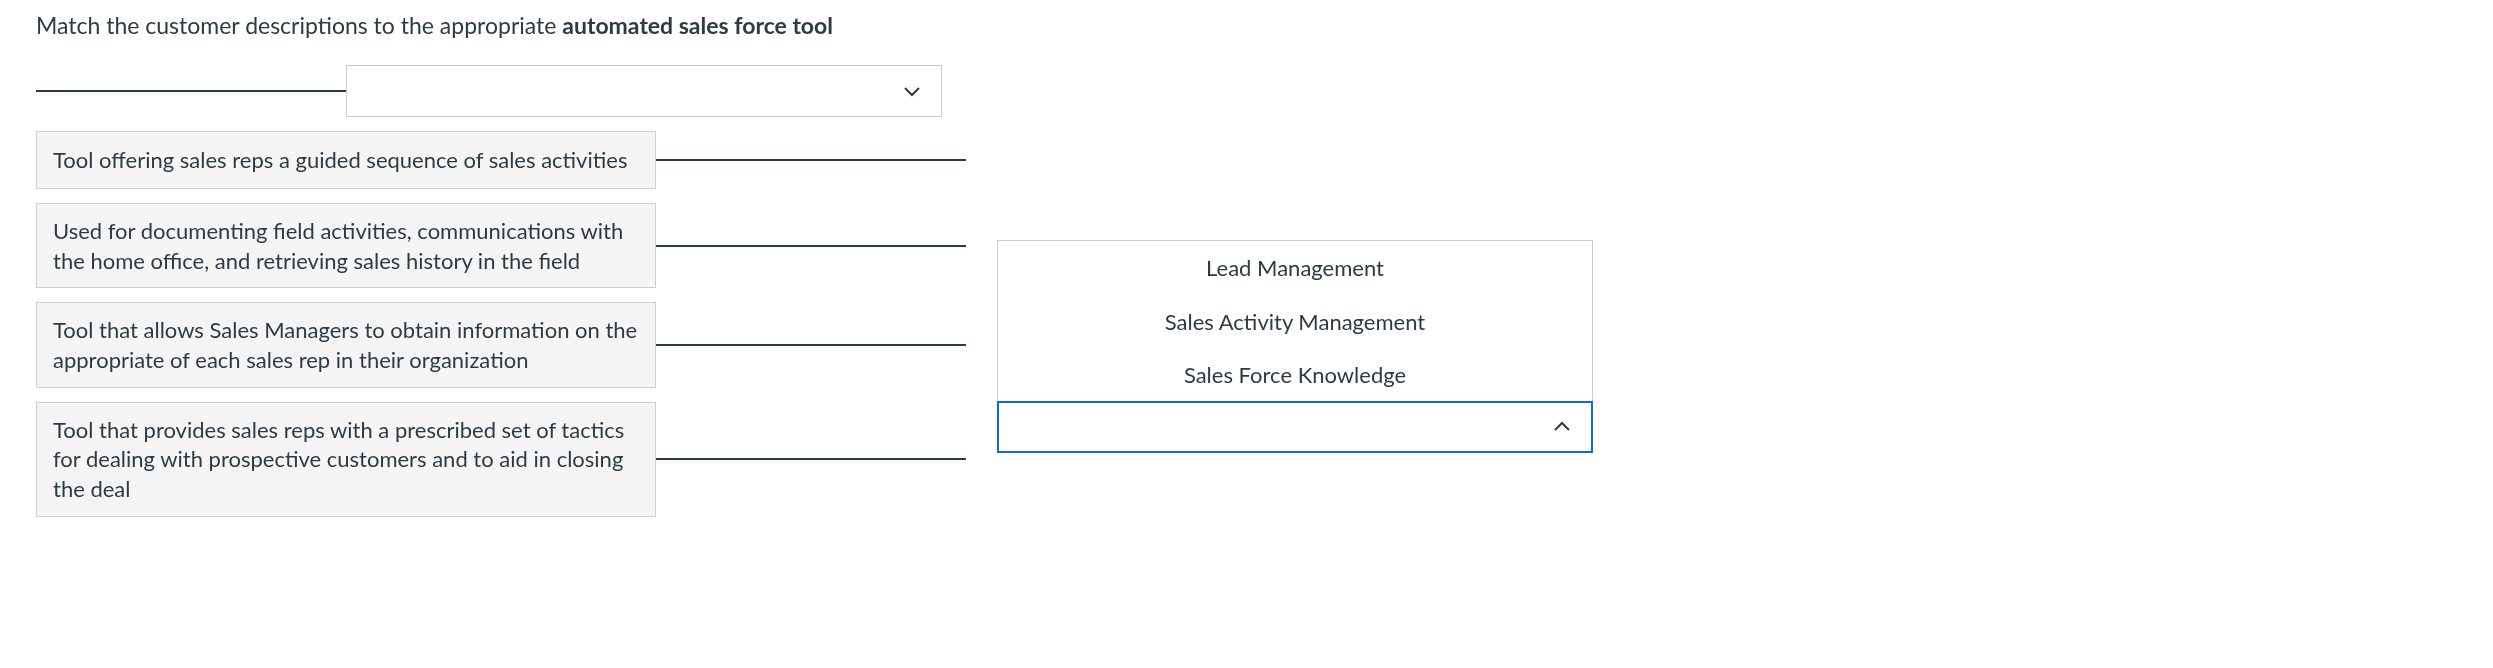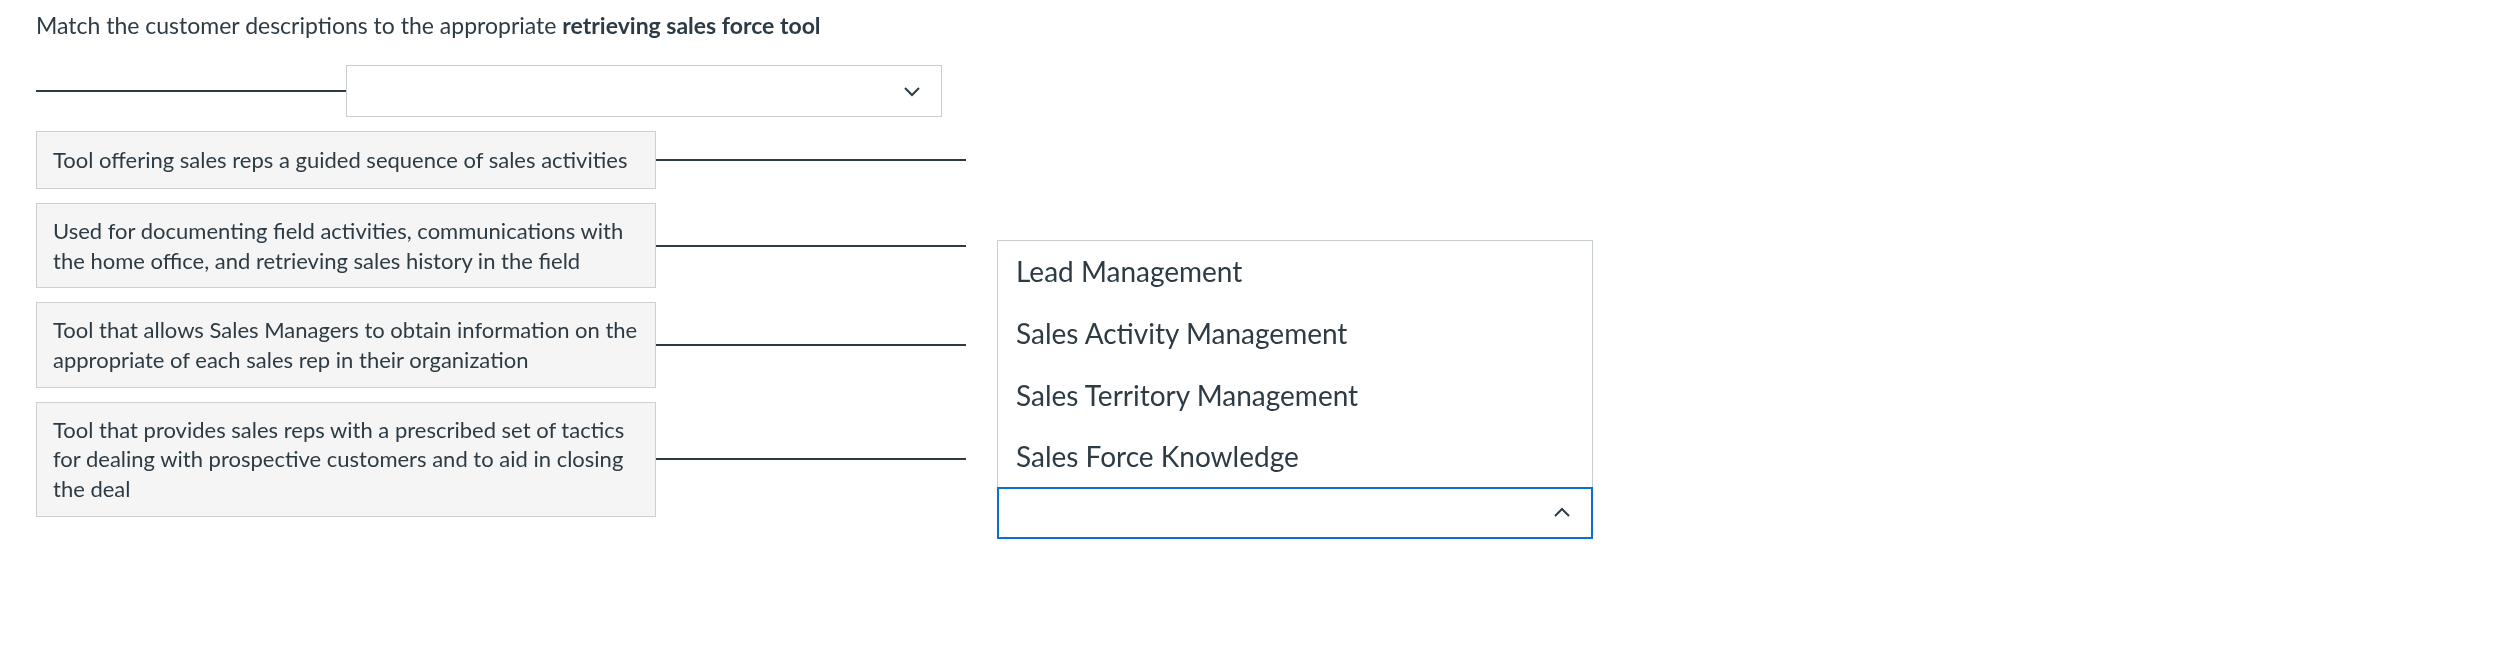--- a/index.html
+++ b/index.html
@@ -68,22 +68,23 @@
     position: absolute;
     left: 961px;
     top: 175px;      
     width: 596px;
     background: #fff;
     border: 1px solid #c7cdd1;
     z-index: 5;
   }
   .dropdown .opt {
     padding: 12px 18px;
-    font-size: 28px;
+    font-size: 22px;
     cursor: pointer;
+    text-align: center;
   }
   .dropdown .open-trigger {
     border: 2px solid #0e6ecd;
     height: 52px;
     display:flex;
     align-items:center;
     justify-content:flex-end;
     padding:0 18px;
     margin-top: -1px;
     margin-left:-1px;
@@ -96,21 +97,21 @@
     position: relative;
     width: 1560px;
   }
 </style>
 </head>
 <body>
 
 <div class="wrap">
 
   <p class="prompt">
-    <span>Match the customer descriptions to the appropriate </span><span class="bold">retrieving sales force tool</span>
+    <span>Match the customer descriptions to the appropriate </span><span class="bold">automated sales force tool</span>
   </p>
 
   <div class="grid">
 
     <div class="row">
       <div class="connector"></div>
       <div class="answer-col">
         <div class="select">
           <span class="chev">
             <svg width="20" height="20" viewBox="0 0 20 20">
@@ -149,21 +150,20 @@
       <div class="desc">
         <span>Tool that provides sales reps with a prescribed set of tactics for dealing with prospective customers and to aid in closing the deal</span>
       </div>
       <div class="connector"></div>
       <div class="answer-col"></div>
     </div>
 
     <div class="dropdown">
       <div class="opt"><span>Lead Management</span></div>
       <div class="opt"><span>Sales Activity Management</span></div>
-      <div class="opt"><span>Sales Territory Management</span></div>
       <div class="opt"><span>Sales Force Knowledge</span></div>
       <div class="open-trigger">
         <span class="chev">
           <svg width="20" height="20" viewBox="0 0 20 20">
               <polyline points="3,13 10,6 17,13" fill="none" stroke="#2d3b45" stroke-width="2"></polyline>
             </svg>
         </span>
       </div>
     </div>
 

